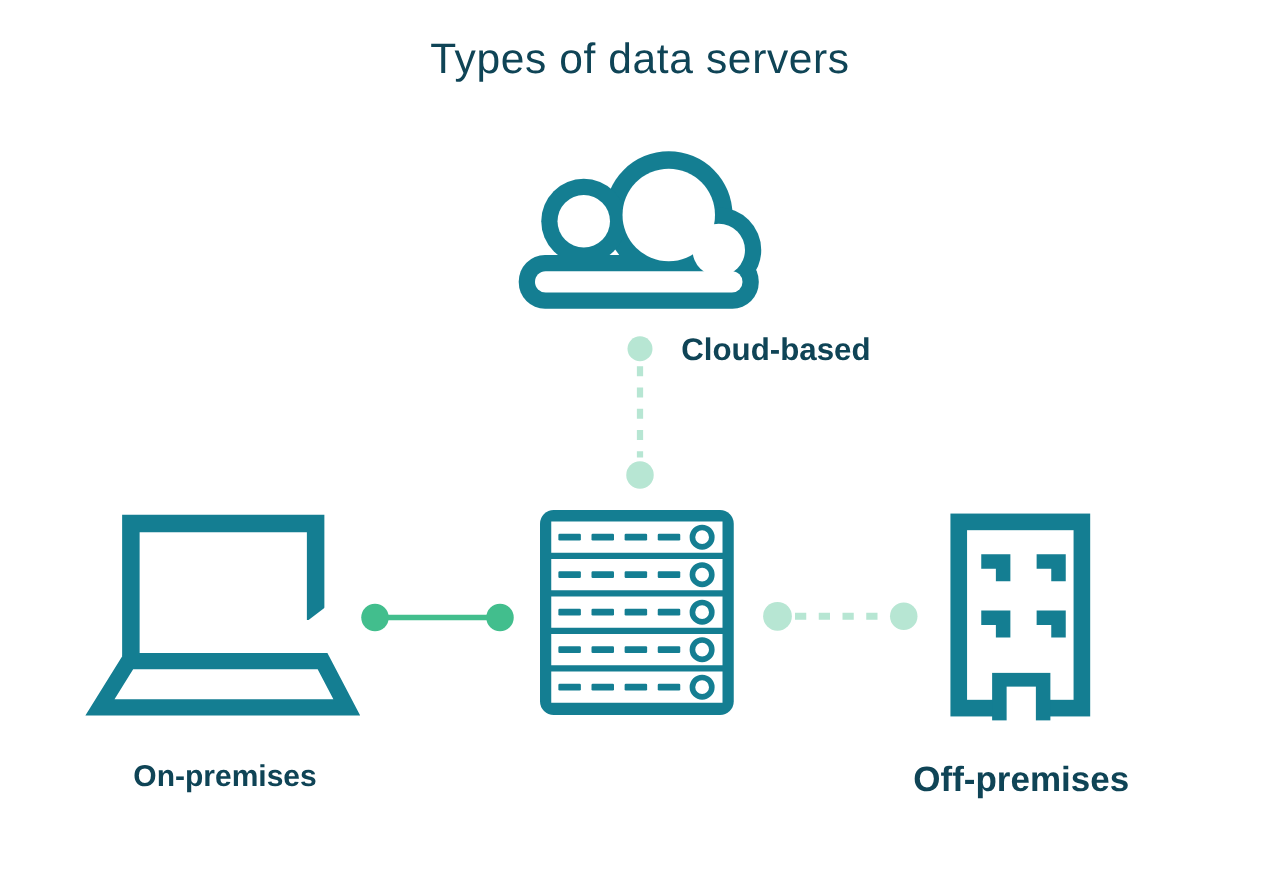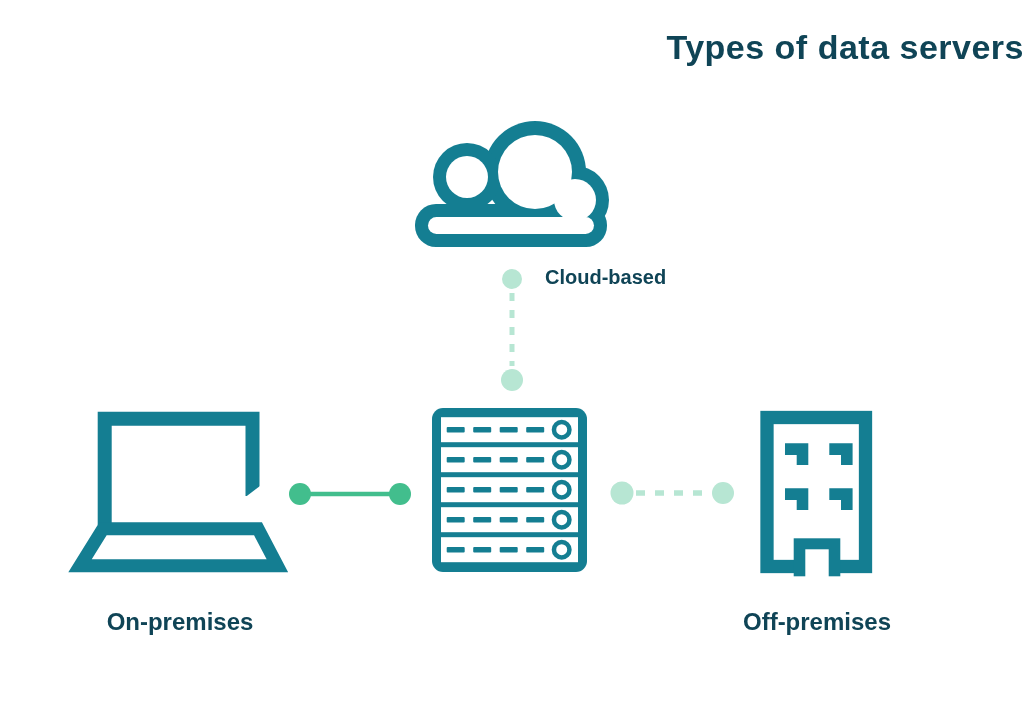--- a/index.html
+++ b/index.html
@@ -5,29 +5,29 @@
   :root{
     --teal:#147e92; --ink:#0f4456; --green:#42be8d; --mint:#b7e6d3; --background:#ffffff;
   }
   *{margin:0;padding:0;box-sizing:border-box;}
   body{background:#fff;}
   .canvas{
     position:relative;width:1024px;height:701px;background:var(--background);
     font-family:"Liberation Sans","DejaVu Sans",sans-serif;overflow:hidden;
   }
   .title{
-    position:absolute;top:28px;left:0;width:1024px;text-align:right;
-    font-size:34px;font-weight:700;color:var(--ink);letter-spacing:.5px;
+    position:absolute;top:28px;left:0;width:1024px;text-align:center;
+    font-size:34px;font-weight:400;color:var(--ink);letter-spacing:.5px;
   }
   .node-label{
     position:absolute;color:var(--ink);font-weight:700;white-space:nowrap;
   }
-  .label-cloud{left:545px;top:266px;font-size:20px;}
+  .label-cloud{left:545px;top:266px;font-size:25px;}
   .label-on{left:180px;top:608px;font-size:24px;transform:translateX(-50%);}
-  .label-off{left:817px;top:608px;font-size:24px;transform:translateX(-50%);}
+  .label-off{left:817px;top:608px;font-size:28px;transform:translateX(-50%);}
   svg{position:absolute;display:block;}
   .svg-cloud{left:404px;top:118px;}
   .svg-vconn{left:486px;top:262px;}
   .svg-laptop{left:64px;top:405px;}
   .svg-server{left:428px;top:404px;}
   .svg-building{left:752px;top:403px;}
   .svg-solidconn{left:286px;top:480px;}
   .svg-dashconn{left:608px;top:479px;}
   .tl{fill:var(--teal);}
   .wh{fill:#fff;}

